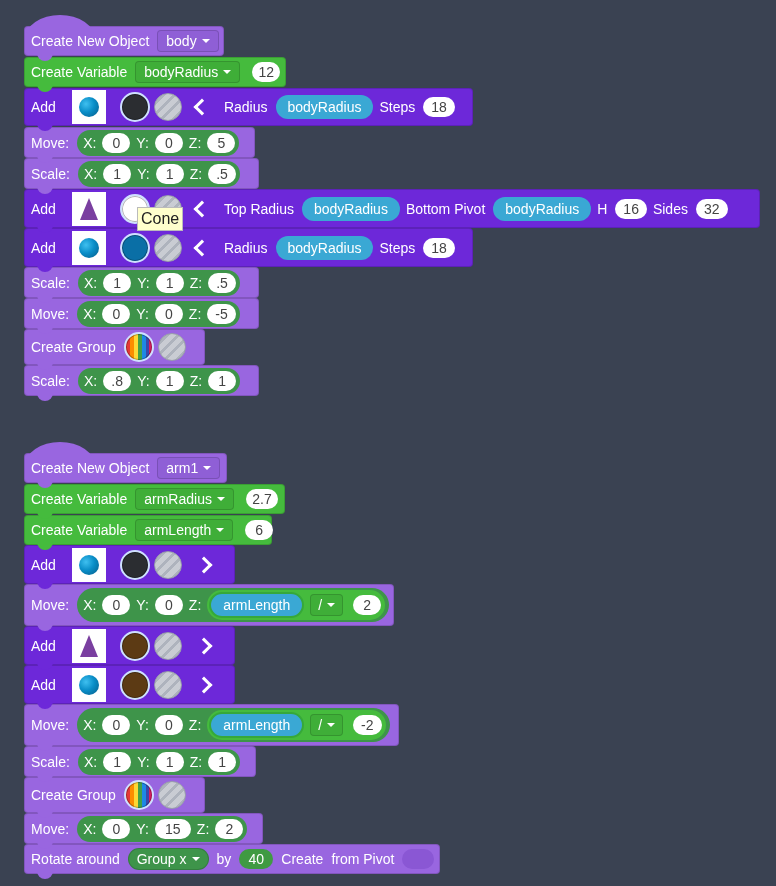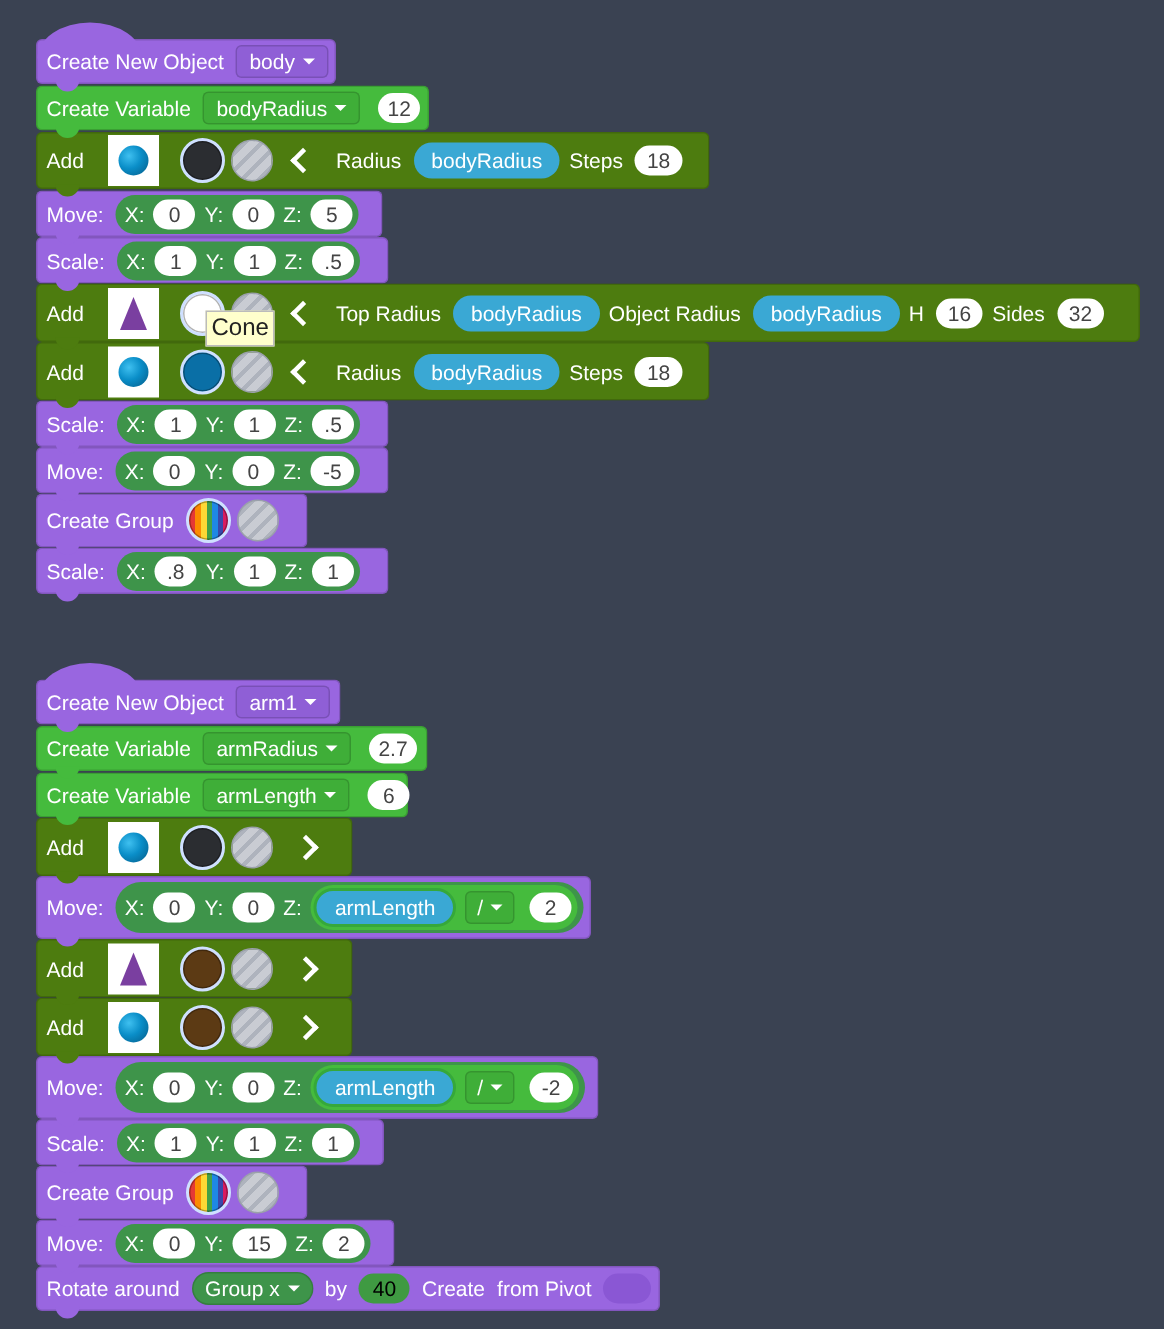--- a/index.html
+++ b/index.html
@@ -18,21 +18,21 @@
     display: flex;
     align-items: center;
     padding: 0 6px;
     border-radius: 4px;
     white-space: nowrap;
     border: 1px solid rgba(0,0,0,0.15);
   }
   .block .lbl { margin-right: 8px; font-size: 14px; }
   .purple { background: #9966e0; }
   .green { background: #45bb3d; }
-  .blue { background: #4d7c0f; }
+  .blue { background: #6d28d9; }
   .hat::before {
     content: "";
     position: absolute;
     left: 0; top: -12px;
     width: 70px; height: 24px;
     border-radius: 50% 50% 0 0 / 100% 100% 0 0;
     background: inherit;
     z-index: -1;
   }
   .hat { z-index: 1; }
@@ -69,21 +69,21 @@
     align-items: center;
     justify-content: center;
     min-width: 28px;
     height: 20px;
     padding: 0 8px;
     background: #fff;
     color: #444;
     border-radius: 10px;
     font-size: 14px;
   }
-  .num.dim { background: #3f9a42; color: #000000; }
+  .num.dim { background: #3f9a42; color: #ffffff; }
   .num.pivot { background: #8a57d4; min-width: 32px; }
   .vec {
     display: inline-flex;
     align-items: center;
     background: #3e944a;
     border-radius: 14px;
     height: 26px;
     padding: 0 4px 0 6px;
   }
   .vec .ax { margin: 0 6px 0 0; font-size: 14px; }
@@ -239,21 +239,21 @@
   <div class="block blue" style="top:189px;height:39px;width:736px;">
     <span class="lbl" style="margin-right:16px;">Add</span>
     <span class="shape-thumb">
         <span class="cone"></span>
       </span>
     <span class="swatch" style="background:#ffffff;"></span>
     <span class="tex" style="margin-right:0;"></span>
     <span class="chev left"></span>
     <span class="lbl">Top Radius</span>
     <span class="var" style="margin-right:6px;">bodyRadius</span>
-    <span class="lbl">Object Radius</span>
+    <span class="lbl">Bottom Pivot</span>
     <span class="var" style="margin-right:6px;">bodyRadius</span>
     <span class="lbl">H</span>
     <span class="num" style="margin-right:6px;">16</span>
     <span class="lbl">Sides</span>
     <span class="num">32</span>
     <span class="notch"></span>
   </div>
 
   <div class="tooltip" style="left:113px;top:207px;">Cone</div>
 

